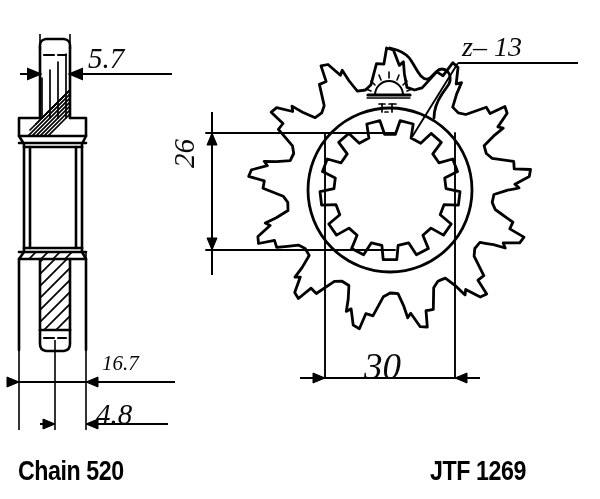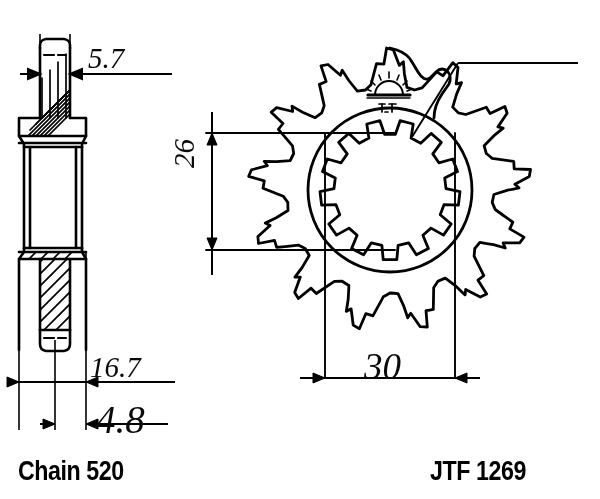--- a/index.html
+++ b/index.html
@@ -35,22 +35,22 @@
     position: absolute;
     font-family: "Liberation Sans", sans-serif;
     font-weight: bold;
     color: #000000;
     white-space: nowrap;
     line-height: 1;
     letter-spacing: -0.5px;
     transform: scaleX(0.86);
   }
   #label-57   { left: 88px;  top: 44px;  font-size: 29px; }
-  #label-167  { left: 90px; top: 353px; font-size: 29px; font-family: Liberation Serif, serif; }
-  #label-48   { left: 96px;  top: 400px; font-size: 39px; font-style: italic; }
+  #label-167  { left: 102px; top: 353px; font-size: 21px; font-family: Liberation Serif, serif; }
+  #label-48   { left: 96px;  top: 400px; font-size: 29px; font-style: italic; }
   #label-26   { left: 170px; top: 168px; font-size: 29px;
                 transform: rotate(-90deg); transform-origin: left top; }
   #label-30   { left: 364px; top: 348px; font-size: 37px; }
   #label-z13  { left: 462px; top: 33px;  font-size: 28px; }
   #caption-chain { left: 18px;  top: 458px; font-size: 27px; transform-origin: left top; }
   #caption-part  { left: 430px; top: 458px; font-size: 27px; transform-origin: left top; }
 </style>
 </head>
 <body>
 
@@ -242,18 +242,19 @@
   <div class="dim-text" id="label-57">5.7</div>
 
   <div class="dim-text" id="label-167">16.7</div>
 
   <div class="dim-text" id="label-48">4.8</div>
 
   <div class="dim-text" id="label-26">26</div>
 
   <div class="dim-text" id="label-30">30</div>
 
+  <div class="dim-text" id="label-z13">z– 13</div>
 
   <div class="caption" id="caption-chain">Chain 520</div>
 
   <div class="caption" id="caption-part">JTF 1269</div>
 
 </div>
 
 </body></html>

